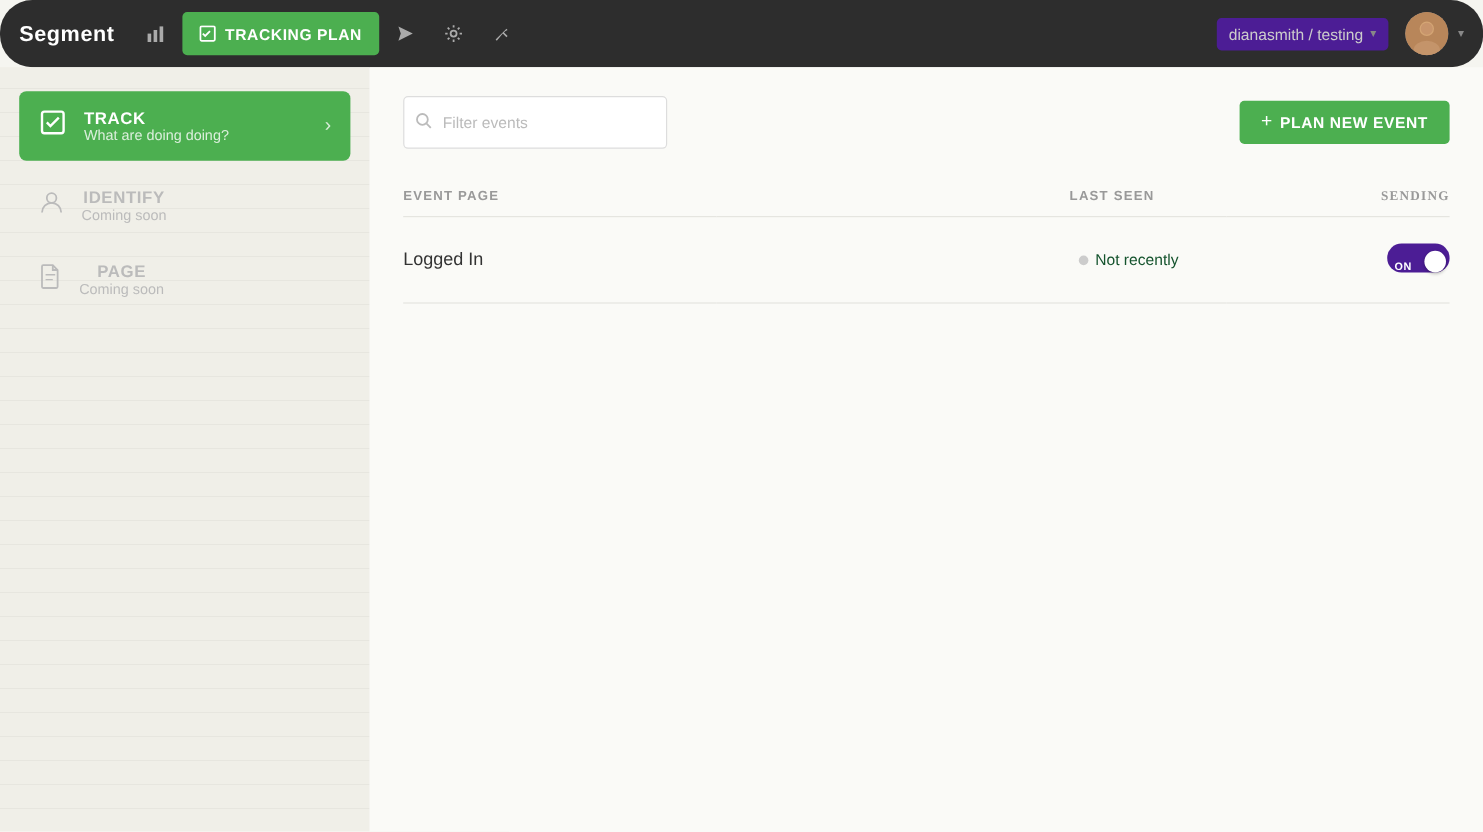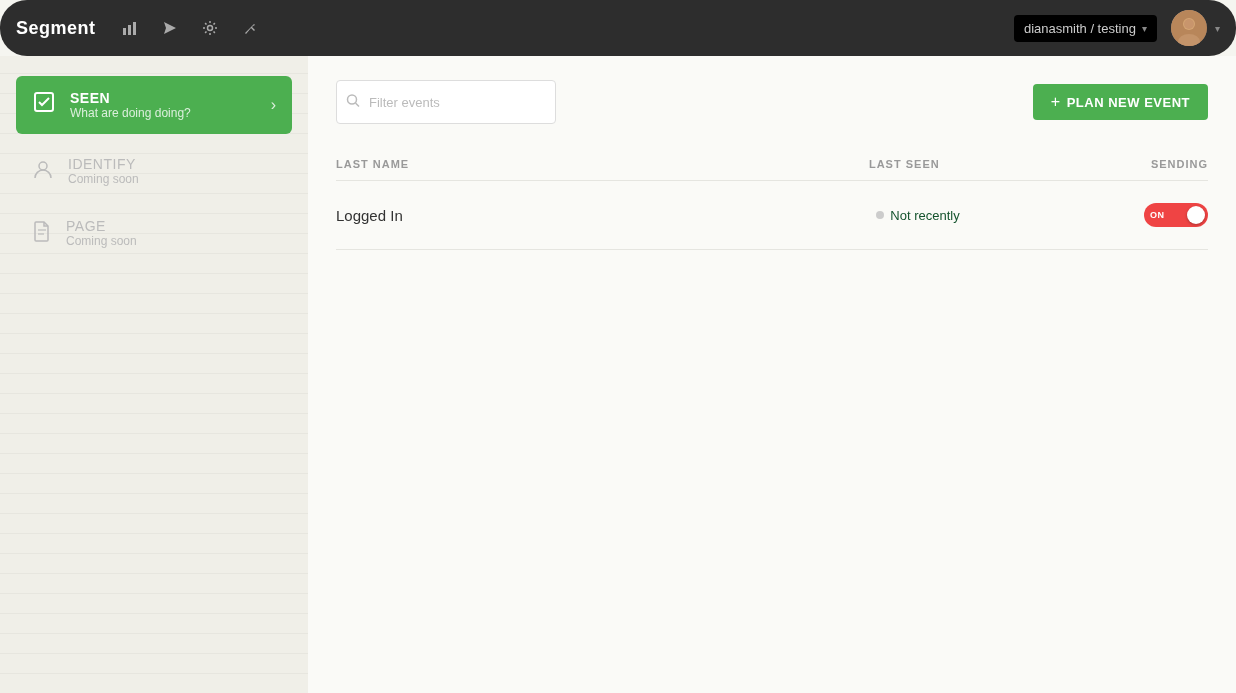--- a/index.html
+++ b/index.html
@@ -59,21 +59,21 @@
     }
     .topnav-link {
       color: #aaa;
       font-size: 12px;
       font-weight: 600;
       letter-spacing: 0.8px;
       text-decoration: none;
       cursor: pointer;
     }
     .topnav-workspace {
-      background: #000000;
+      background: #4c1d95;
       border-radius: 4px;
       padding: 6px 10px;
       color: #ccc;
       font-size: 13px;
       cursor: pointer;
       display: flex;
       align-items: center;
       gap: 6px;
       margin-right: 10px;
     }
@@ -159,22 +159,23 @@
       cursor: pointer;
       margin-bottom: 4px;
     }
     .sidebar-item-inactive .item-icon {
       color: #bbb;
       font-size: 20px;
     }
     .sidebar-item-inactive .item-text .item-title {
       color: #bbb;
       font-size: 14px;
-      font-weight: 400;
-      letter-spacing: 0.5px;
+      font-weight: 700;
+      letter-spacing: 0.5px;
+      text-align: center;
     }
     .sidebar-item-inactive .item-text .item-subtitle {
       color: #bbb;
       font-size: 12px;
     }
 
     
     .main {
       flex: 1;
       background: #fafaf7;
@@ -236,21 +237,21 @@
     .events-table th {
       text-align: left;
       font-size: 11px;
       font-weight: 600;
       color: #999;
       letter-spacing: 1px;
       padding: 10px 0;
       border-bottom: 1px solid #e5e5e0;
     }
     .events-table th.col-last-seen { text-align: right; padding-right: 60px; }
-    .events-table th.col-sending { text-align: right; }
+    .events-table th.col-sending { text-align: right; font-family: Liberation Serif, serif; }
     .events-table td {
       padding: 22px 0;
       border-bottom: 1px solid #e5e5e0;
       vertical-align: middle;
     }
     .events-table td.col-name {
       font-size: 15px;
       color: #333;
       font-weight: 500;
     }
@@ -276,28 +277,28 @@
       text-align: right;
     }
 
     
     .toggle {
       display: inline-flex;
       align-items: center;
       justify-content: flex-end;
     }
     .toggle-track {
-      width: 64px;
+      width: 52px;
       height: 24px;
-      background: #ef4444;
+      background: #4c1d95;
       border-radius: 12px;
       position: relative;
       cursor: pointer;
       display: flex;
-      align-items: center;
+      align-items: flex-end;
     }
     .toggle-label {
       font-size: 9px;
       font-weight: 700;
       color: #fff;
       margin-left: 6px;
       letter-spacing: 0.5px;
     }
     .toggle-thumb {
       position: absolute;
@@ -316,20 +317,27 @@
   <span class="topnav-brand">Segment</span>
 
   <button class="topnav-icon-btn" title="Chart">
     <svg width="16" height="16" viewBox="0 0 16 16" fill="currentColor">
       <rect x="1" y="8" width="3" height="7"></rect>
         <rect x="6" y="5" width="3" height="10"></rect>
         <rect x="11" y="2" width="3" height="13"></rect>
     </svg>
   </button>
 
+  <button class="topnav-active-btn">
+    <svg width="14" height="14" viewBox="0 0 14 14" fill="white">
+      <rect x="1" y="1" width="12" height="12" rx="1" fill="none" stroke="white" stroke-width="1.5"></rect>
+      <polyline points="3,7 5,9 9,5" fill="none" stroke="white" stroke-width="1.5"></polyline>
+    </svg>
+    <span>TRACKING PLAN</span>
+  </button>
 
   <button class="topnav-icon-btn">
     <svg width="14" height="14" viewBox="0 0 14 14" fill="currentColor">
       <polygon points="1,1 13,7 1,13 3,7"></polygon>
     </svg>
   </button>
 
   <button class="topnav-icon-btn">
     <svg width="16" height="16" viewBox="0 0 16 16" fill="currentColor">
       <circle cx="8" cy="8" r="2.5" fill="none" stroke="currentColor" stroke-width="1.5"></circle>
@@ -369,21 +377,21 @@
   <aside class="sidebar">
 
     <div class="sidebar-item-active">
       <div class="item-icon">
         <svg width="24" height="24" viewBox="0 0 24 24" fill="white">
           <rect x="3" y="3" width="18" height="18" rx="2" fill="none" stroke="white" stroke-width="2"></rect>
           <polyline points="7,12 10,15 17,8" fill="none" stroke="white" stroke-width="2"></polyline>
         </svg>
       </div>
       <div class="item-text">
-        <div class="item-title">SEEN</div>
+        <div class="item-title">TRACK</div>
         <div class="item-subtitle">What are doing doing?</div>
       </div>
       <div class="item-arrow">›</div>
     </div>
 
     <div class="sidebar-item-inactive">
       <div class="item-icon">
         <svg width="22" height="22" viewBox="0 0 22 22" fill="none">
           <circle cx="11" cy="8" r="4" stroke="#bbb" stroke-width="1.5"></circle>
           <path d="M3 20c0-4.4 3.6-8 8-8s8 3.6 8 8" stroke="#bbb" stroke-width="1.5"></path>
@@ -426,21 +434,21 @@
       </div>
       <button class="plan-new-btn">
         <span class="plus">+</span>
         <span>PLAN NEW EVENT</span>
       </button>
     </div>
 
     <table class="events-table">
       <thead>
         <tr>
-          <th>LAST NAME</th>
+          <th>EVENT PAGE</th>
           <th class="col-last-seen">LAST SEEN</th>
           <th class="col-sending">SENDING</th>
         </tr>
       </thead>
       <tbody>
 
         <tr>
           <td class="col-name">Logged In</td>
           <td class="col-last-seen">
             <span class="col-last-seen-inner">

